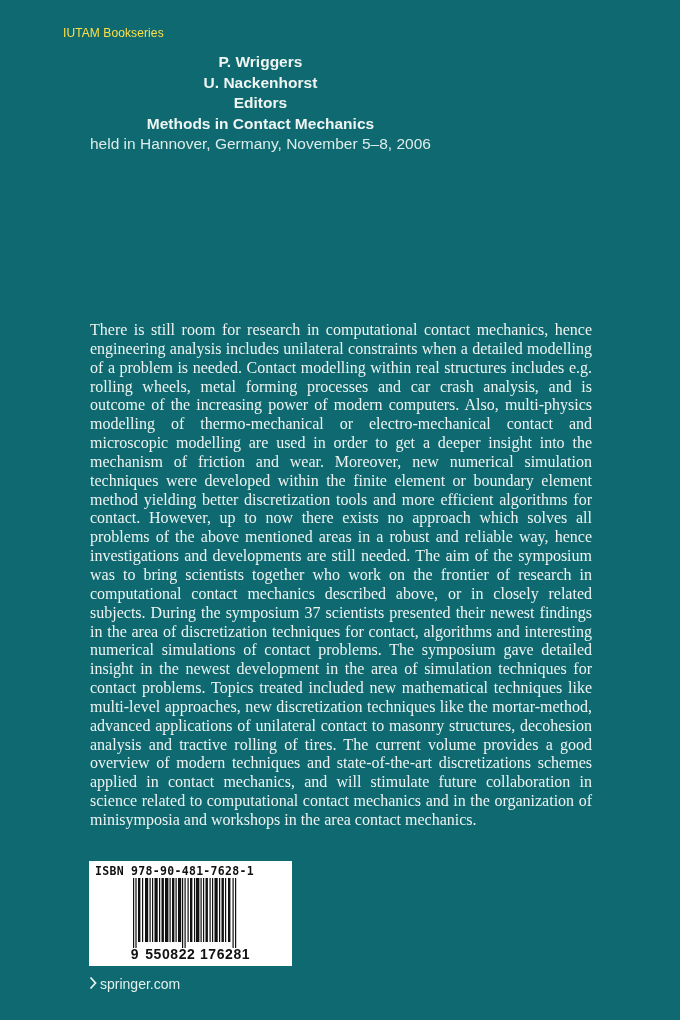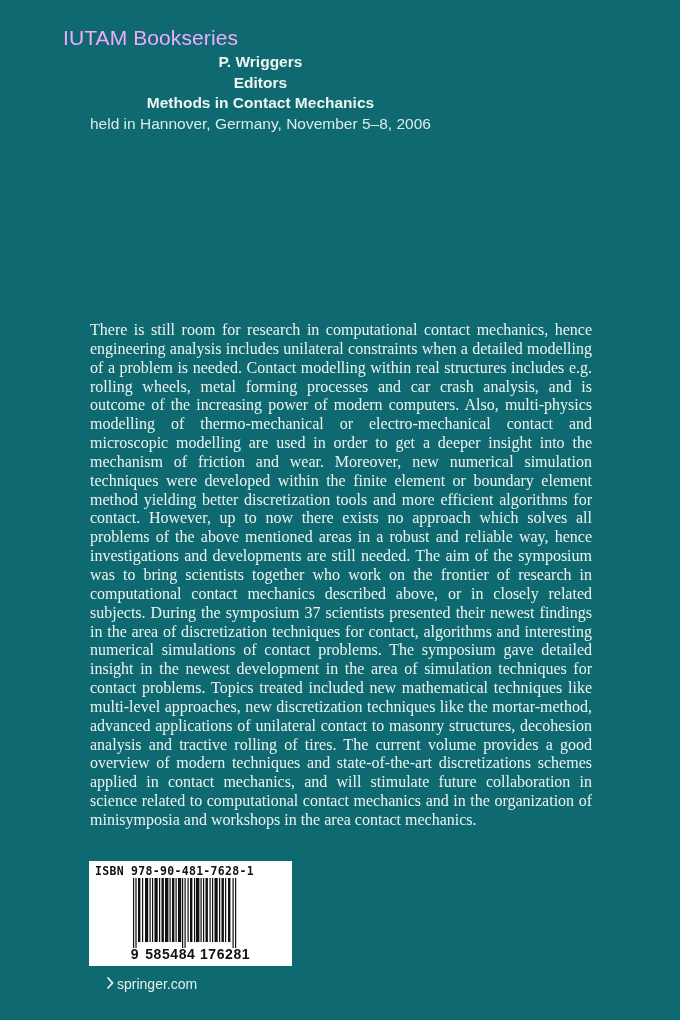--- a/index.html
+++ b/index.html
@@ -12,22 +12,22 @@
     background: #0e6970;
     position: relative;
     overflow: hidden;
     color: #eaf2ef;
   }
   .series {
     position: absolute;
     left: 63px;
     top: 26px;
     font-family: "Liberation Sans", sans-serif;
-    font-size: 21px;
-    color: #f0abfc;
+    font-size: 12px;
+    color: #fde047;
     letter-spacing: 0.1px;
   }
   .header-block {
     position: absolute;
     left: 90px;
     top: 52px;
     font-family: "Liberation Sans", sans-serif;
     font-size: 15.5px;
     line-height: 20.6px;
     color: #eef5f2;
@@ -95,21 +95,21 @@
     font-size: 14px;
     font-weight: bold;
     color: #111;
     letter-spacing: 0.6px;
   }
   .isbn-bottom .lead {
     margin-right: 6px;
   }
   .footer {
     position: absolute;
-    left: 106px;
+    left: 89px;
     top: 976px;
     font-family: "Liberation Sans", sans-serif;
     font-size: 14px;
     color: #e3f0ee;
     display: flex;
   }
   .chevron {
     display: inline-block;
     width: 8px;
     height: 14px;
@@ -118,20 +118,21 @@
 </style>
 </head>
 <body>
 
 <div>
 
   <div class="series">IUTAM Bookseries</div>
 
   <div class="header-block">
     <div class="editor">P. Wriggers</div>
+    <div class="editor">U. Nackenhorst</div>
     <div class="editors-label">Editors</div>
     <div class="title">Methods in Contact Mechanics</div>
     <div class="subtitle">held in Hannover, Germany, November 5–8, 2006</div>
   </div>
 
   <p class="body-text">There is still room for research in computational contact mechanics, hence engineering analysis includes unilateral constraints when a detailed modelling of a problem is needed. Contact modelling within real structures includes e.g. rolling wheels, metal forming processes and car crash analysis, and is outcome of the increasing power of modern computers. Also, multi-physics modelling of thermo-mechanical or electro-mechanical contact and microscopic modelling are used in order to get a deeper insight into the mechanism of friction and wear. Moreover, new numerical simulation techniques were developed within the finite element or boundary element method yielding better discretization tools and more efficient algorithms for contact. However, up to now there exists no approach which solves all problems of the above mentioned areas in a robust and reliable way, hence investigations and developments are still needed. The aim of the symposium was to bring scientists together who work on the frontier of research in computational contact mechanics described above, or in closely related subjects. During the symposium 37 scientists presented their newest findings in the area of discretization techniques for contact, algorithms and interesting numerical simulations of contact problems. The symposium gave detailed insight in the newest development in the area of simulation techniques for contact problems. Topics treated included new mathematical techniques like multi-level approaches, new discretization techniques like the mortar-method, advanced applications of unilateral contact to masonry structures, decohesion analysis and tractive rolling of tires. The current volume provides a good overview of modern techniques and state-of-the-art discretizations schemes applied in contact mechanics, and will stimulate future collaboration in science related to computational contact mechanics and in the organization of minisymposia and workshops in the area contact mechanics.</p>
 
   <div class="barcode-box">
     <div class="isbn-top">ISBN 978-90-481-7628-1</div>
     <svg class="bars" viewBox="0 0 104 70" preserveAspectRatio="none">
@@ -165,21 +166,21 @@
         <rect x="81.5" y="0" width="3.2" height="64"></rect>
         <rect x="86" y="0" width="1.2" height="64"></rect>
         <rect x="88.5" y="0" width="2.4" height="64"></rect>
         <rect x="92" y="0" width="1.2" height="64"></rect>
         <rect x="95" y="0" width="2.4" height="64"></rect>
         <rect x="99.5" y="0" width="1.2" height="70"></rect>
         <rect x="102" y="0" width="1.2" height="70"></rect>
       </g>
     </svg>
     <div class="isbn-bottom">
-      <span class="lead">9</span><span>585484 176281</span>
+      <span class="lead">9</span><span>550822 176281</span>
     </div>
   </div>
 
   <div class="footer">
     <svg class="chevron" viewBox="0 0 8 14">
       <polyline points="1.5,1.5 6.5,7 1.5,12.5" fill="none" stroke="#e3f0ee" stroke-width="1.8"></polyline>
     </svg>
     <span>springer.com</span>
   </div>
 

